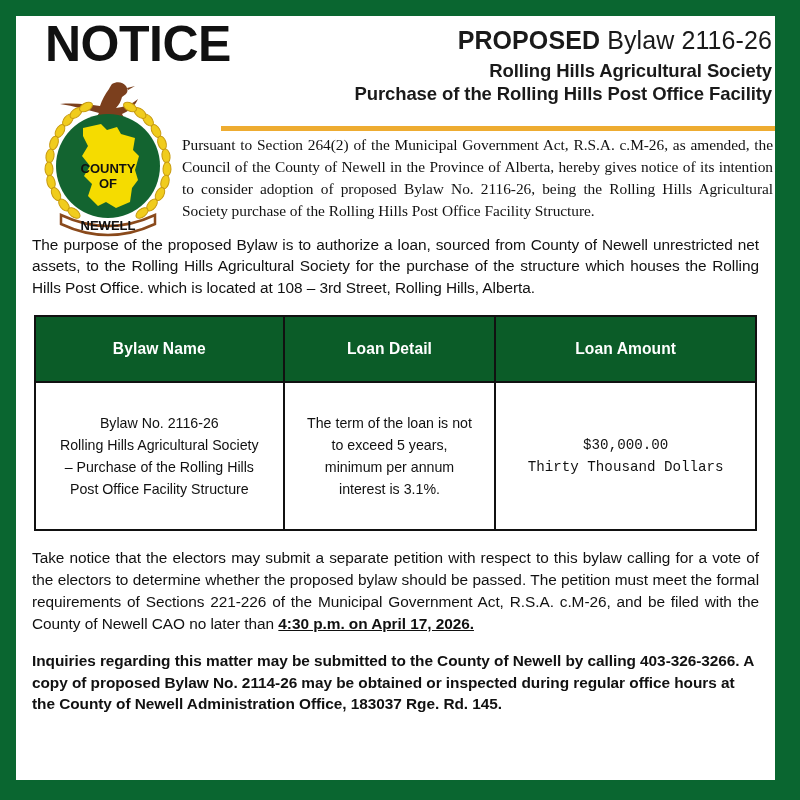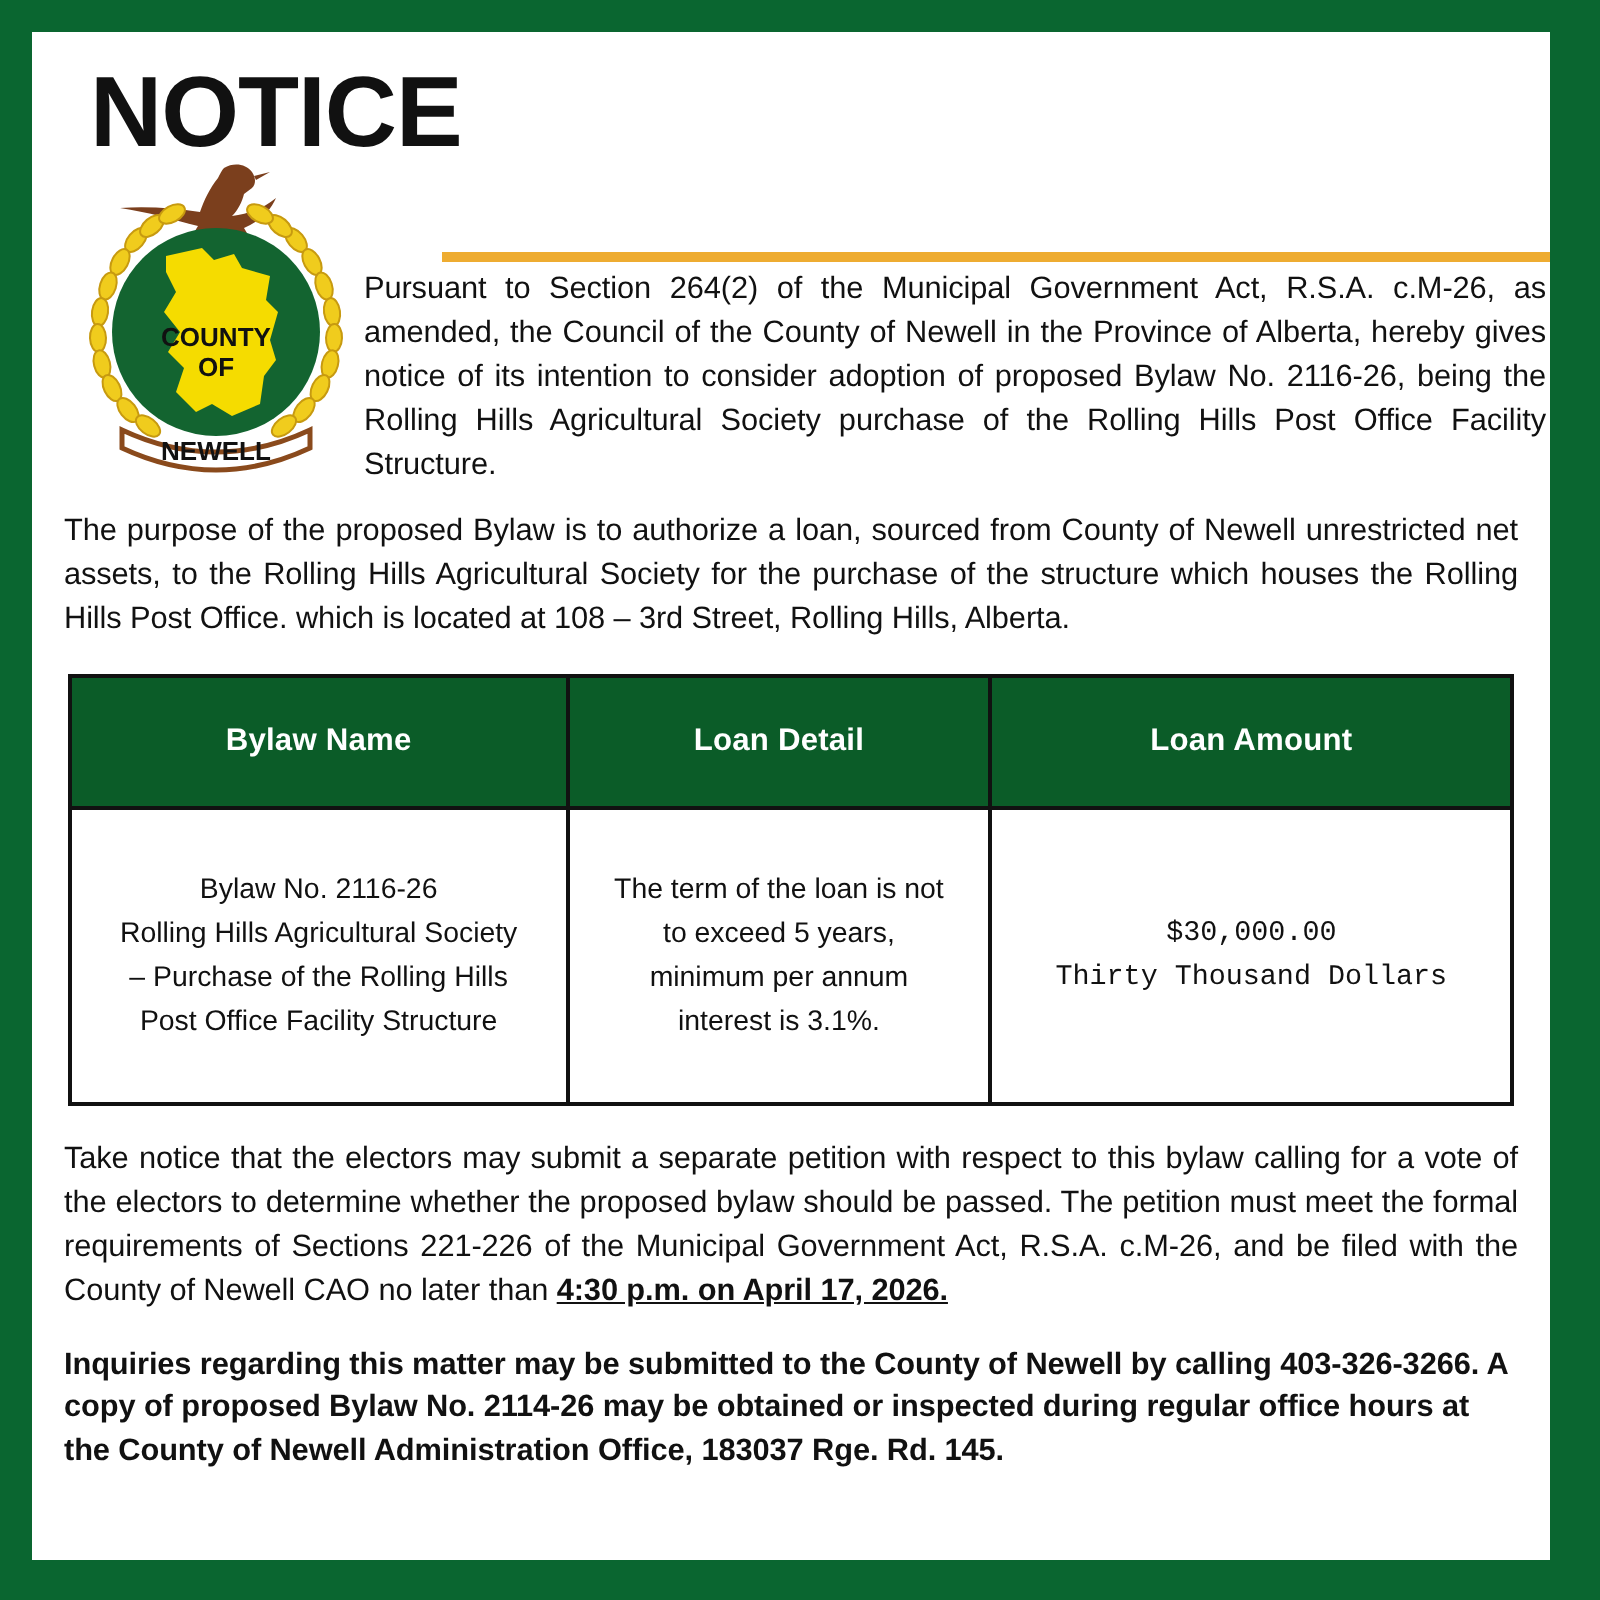--- a/index.html
+++ b/index.html
@@ -34,21 +34,21 @@
 
   
   .header {
     position: relative;
     height: 112px;
   }
 
   .notice-title {
     position: absolute;
     left: 29px;
-    top: 15px;
+    top: 3px;
     font-size: 50px;
     font-weight: 700;
     letter-spacing: -0.5px;
     color: #111111;
     line-height: 1;
     font-family: "Liberation Sans", sans-serif;
   }
 
   .header-right {
     position: absolute;
@@ -100,20 +100,21 @@
     color: #111111;
     line-height: 1.42;
     text-align: justify;
     letter-spacing: -0.05px;
   }
   .para.last-left { text-align: left; font-weight: bold; }
 
   .para-indent {
     margin: 6px 0 0 166px;
     padding-right: 2px;
+    font-family: Liberation Serif, serif;
   }
 
   .para-full {
     margin: 12px 16px 0 16px;
   }
 
   .para-full.p-take { margin-top: 16px; }
   .para-full.p-inquiry { margin-top: 15px; }
 
   .para b { font-weight: 700; text-decoration: underline; }
@@ -163,20 +164,25 @@
 </style>
 </head>
 <body>
 
 <div class="poster">
   <div class="sheet">
 
     <div class="header">
       <div class="notice-title">NOTICE</div>
 
+      <div class="header-right">
+        <div class="bylaw-line"><span class="strong">PROPOSED</span><span> Bylaw 2116-26</span></div>
+        <div class="subtitle">Rolling Hills Agricultural Society</div>
+        <div class="subtitle" style="margin-top:0">Purchase of the Rolling Hills Post Office Facility</div>
+      </div>
 
       <div class="gold-rule"></div>
     </div>
 
     <div class="logo">
       <svg viewBox="0 0 146 162" width="146" height="162" xmlns="http://www.w3.org/2000/svg">
 
         <g fill="#7b3f1d">
           <path d="M77 8 c5 -3 11 -2 14 2 c2 3 2 6 0 8 l-4 3 c-1 4 -3 8 -6 11 c8 -1 16 -4 22 -9 c-3 7 -9 12 -16 15 c2 3 3 6 3 9 l-7 -1 c-2 3 -5 4 -8 4 c-3 0 -6 -1 -8 -4 l-6 1 c0 -4 1 -7 3 -10 c-12 -3 -25 -7 -39 -9 c13 -1 27 0 40 2 c2 -6 5 -12 9 -17 c1 -2 2 -4 3 -5z"></path>
           <path d="M72 51 l2 10 l3 0 l2 -10z"></path>

